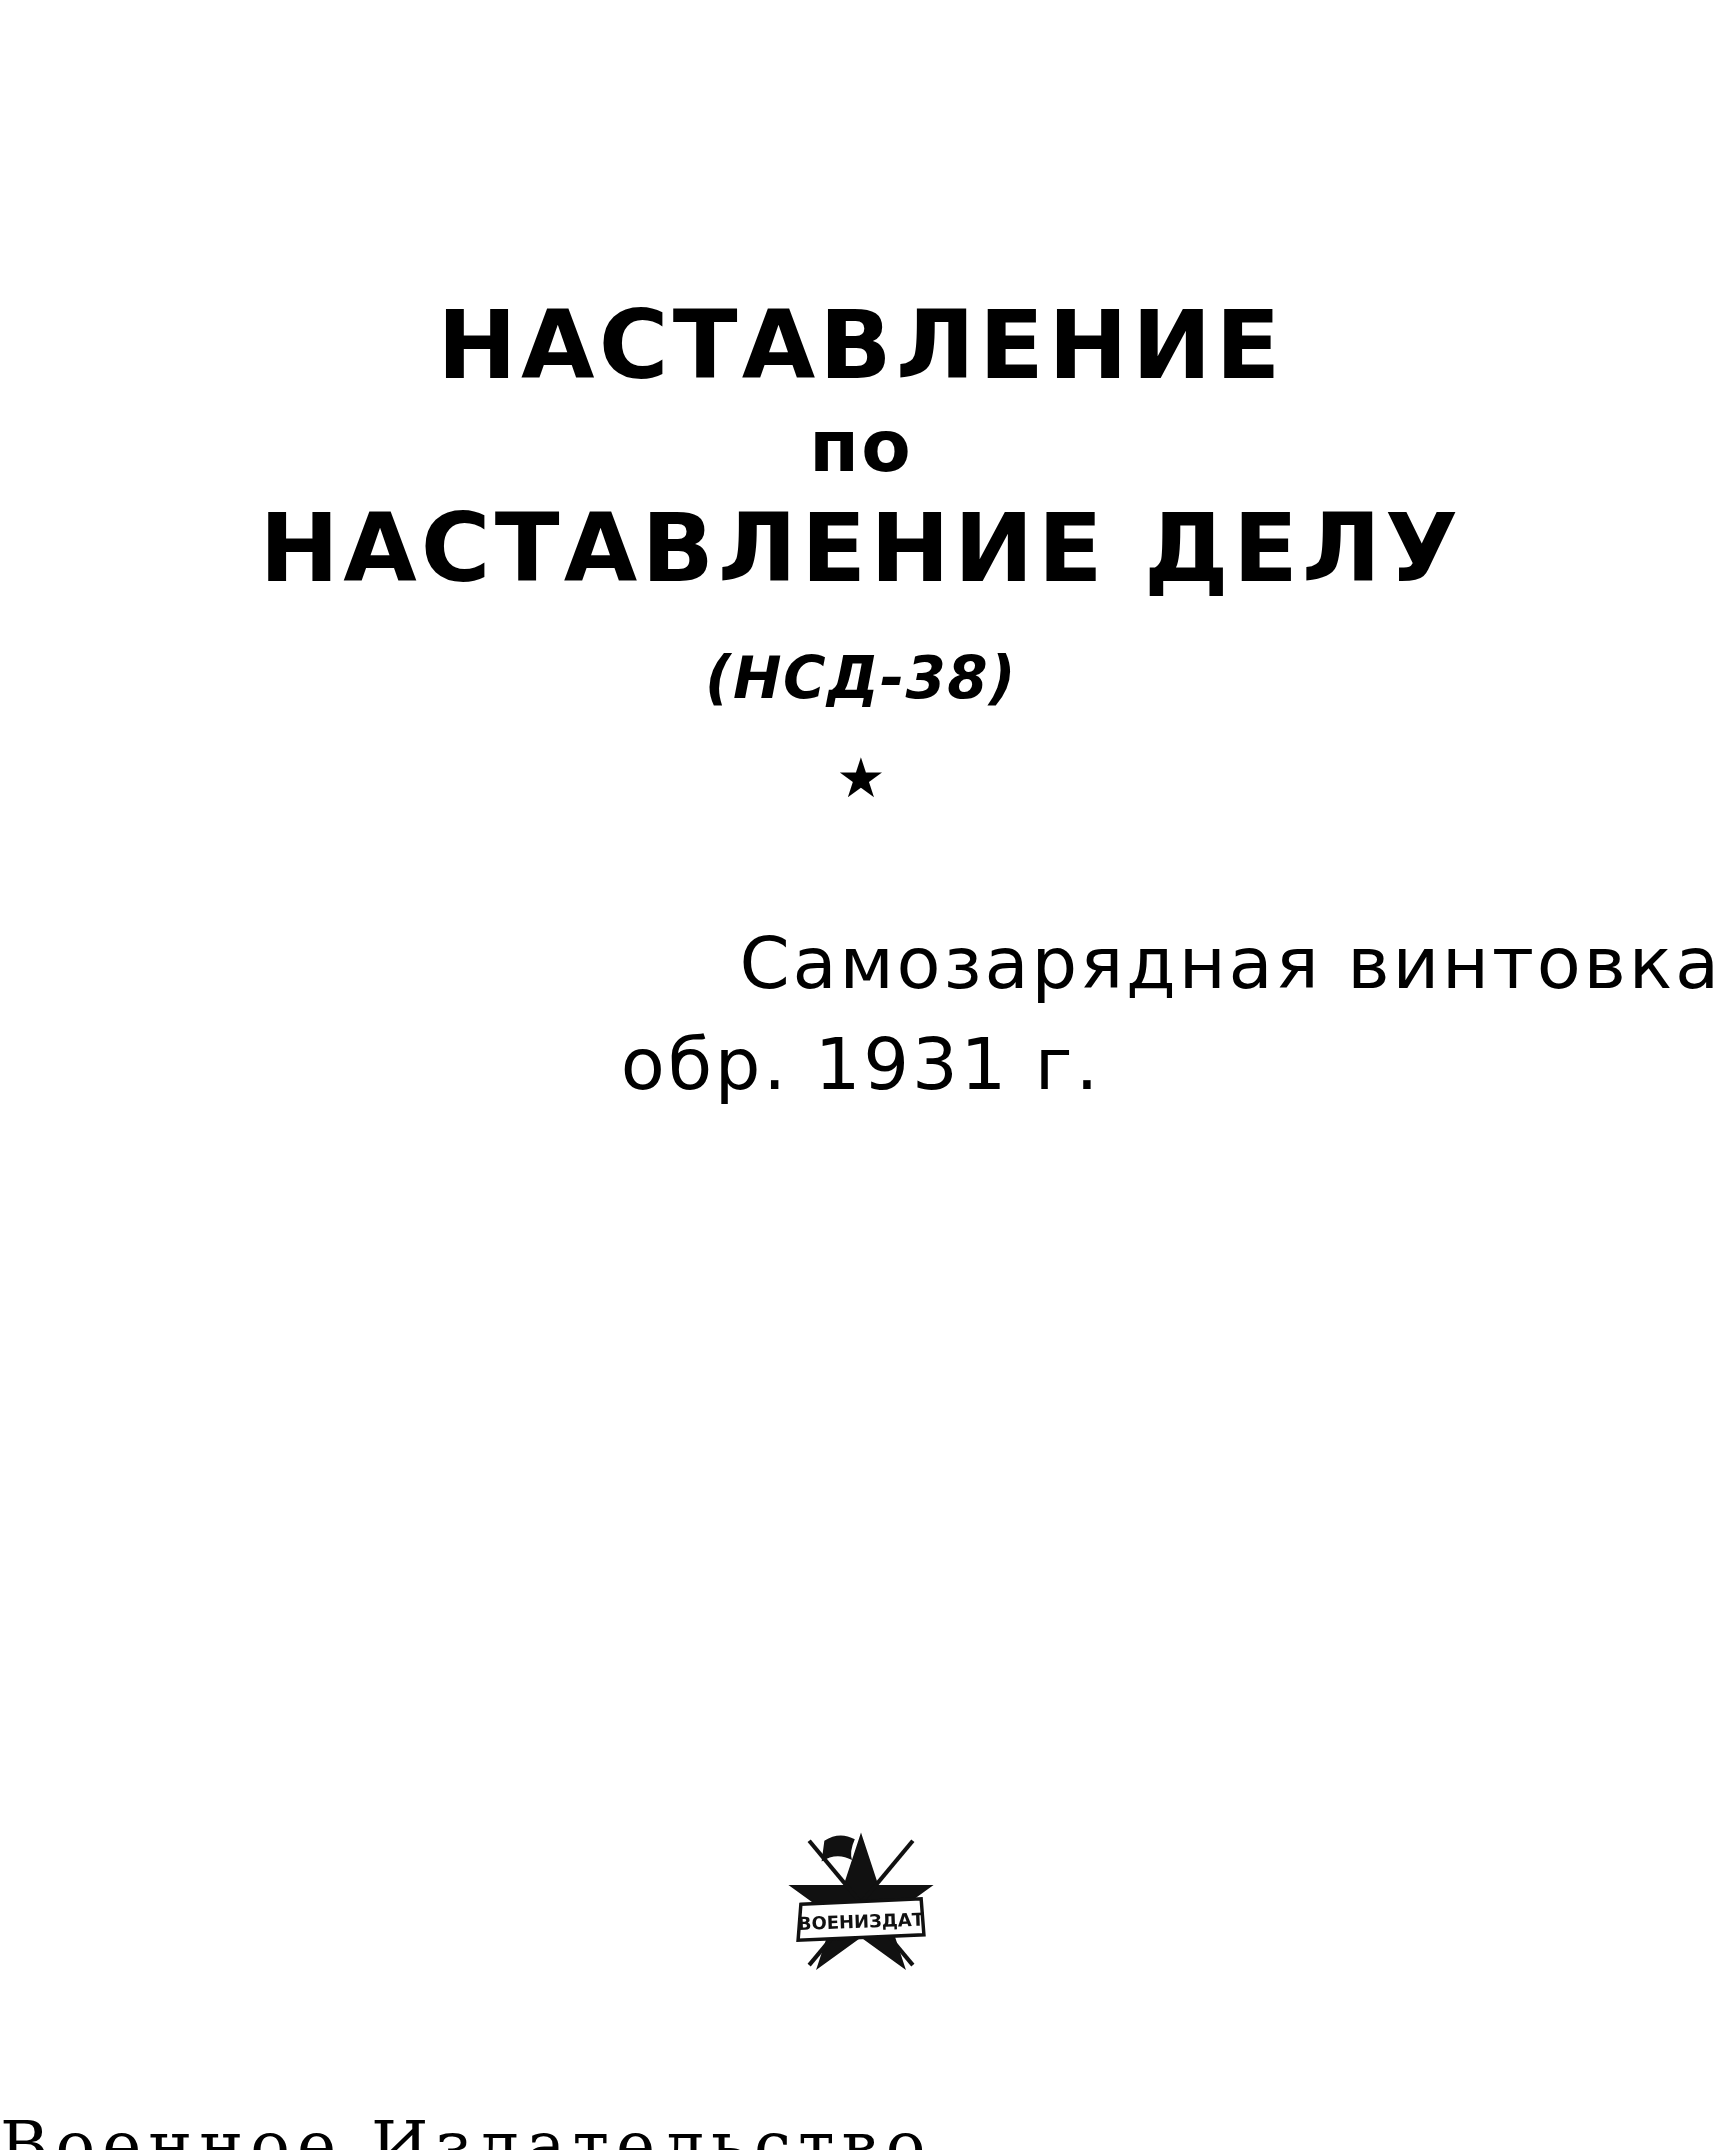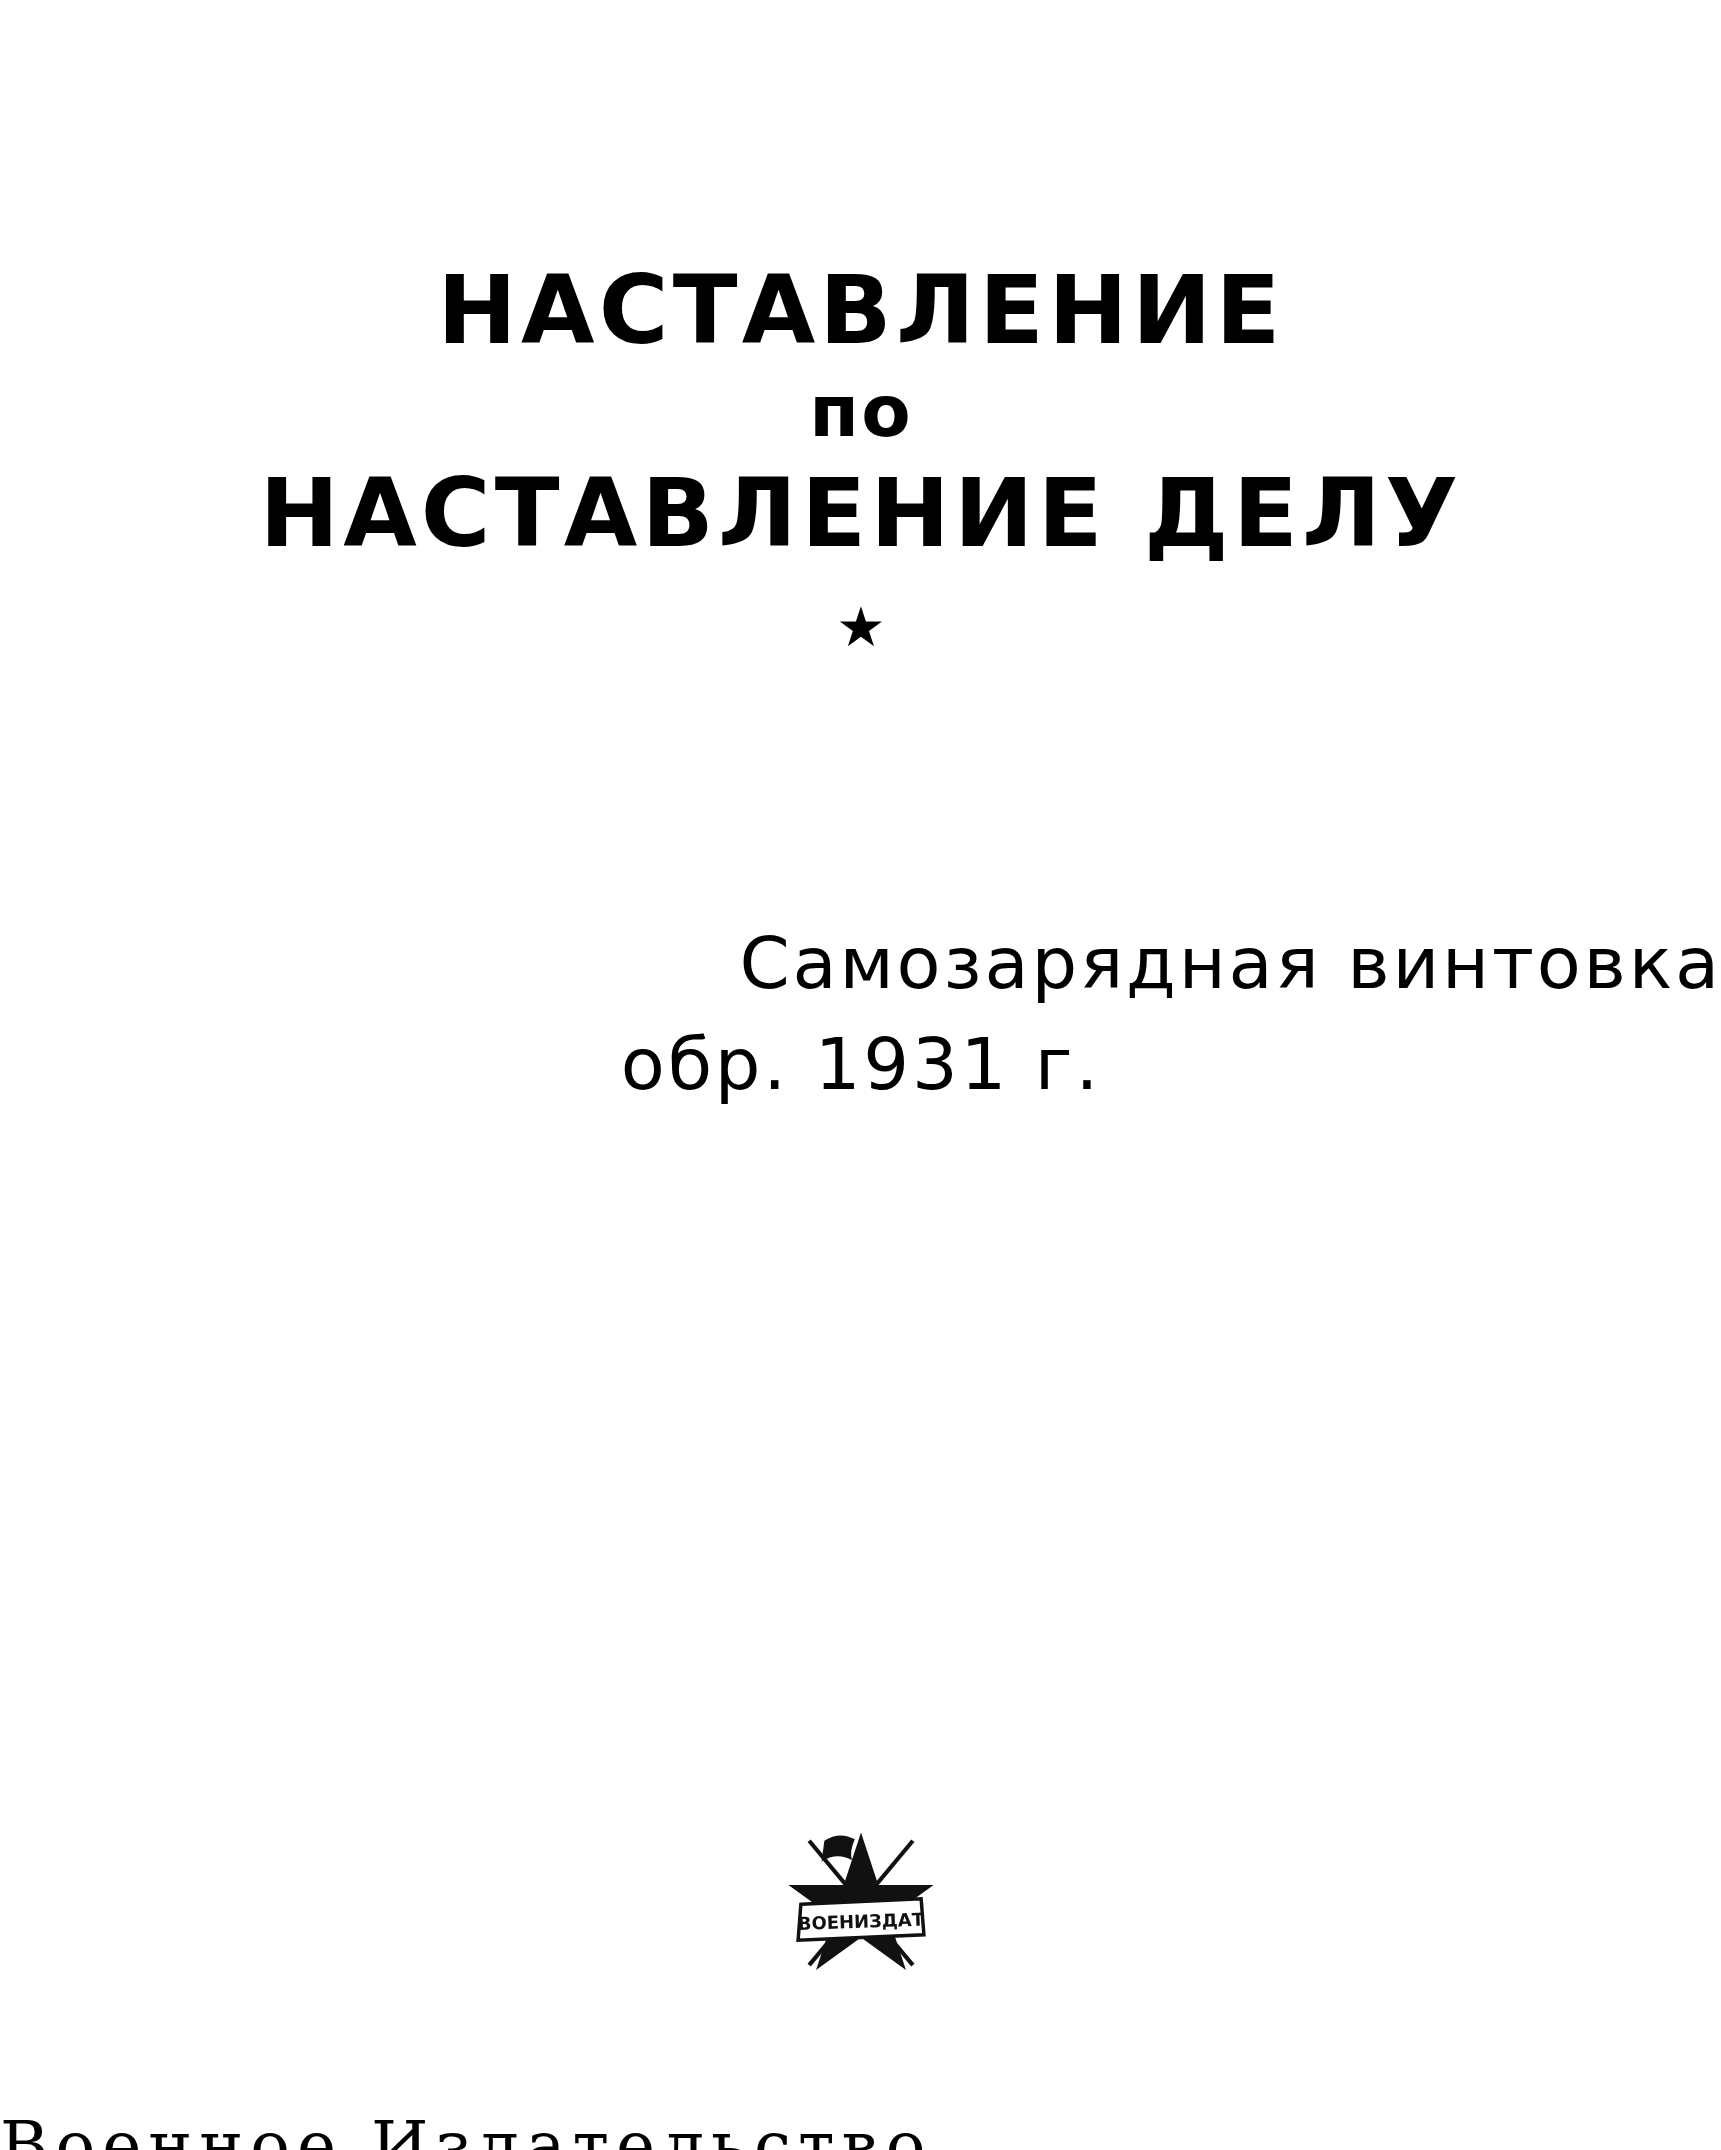--- a/index.html
+++ b/index.html
@@ -32,20 +32,21 @@
     text-align: center;
   }
 
   .line-main {
     font-family: "DejaVu Sans", sans-serif;
     font-weight: bold;
     font-size: 95px;
     letter-spacing: 4.2px;
     line-height: 1.0;
     white-space: nowrap;
+    margin-top: 35px;
   }
 
   .line-po {
     font-family: "DejaVu Sans", sans-serif;
     font-weight: bold;
     font-size: 72px;
     letter-spacing: 2.1px;
     line-height: 1.0;
     margin-top: 17px;
   }
@@ -135,20 +136,21 @@
 
 <div class="page">
 
   <div class="title-block">
     <div class="line-main">НАСТАВЛЕНИЕ</div>
 
     <div class="line-po">по</div>
 
     <div class="line-main2">НАСТАВЛЕНИЕ ДЕЛУ</div>
 
+    <div class="line-code">(НСД-38)</div>
 
     <div class="star-sep">★</div>
   </div>
 
   <div class="subtitle-block">
     <div class="sub-line1">Самозарядная винтовка</div>
     <div class="sub-line2">обр. 1931 г.</div>
   </div>
 
   <div class="emblem">

